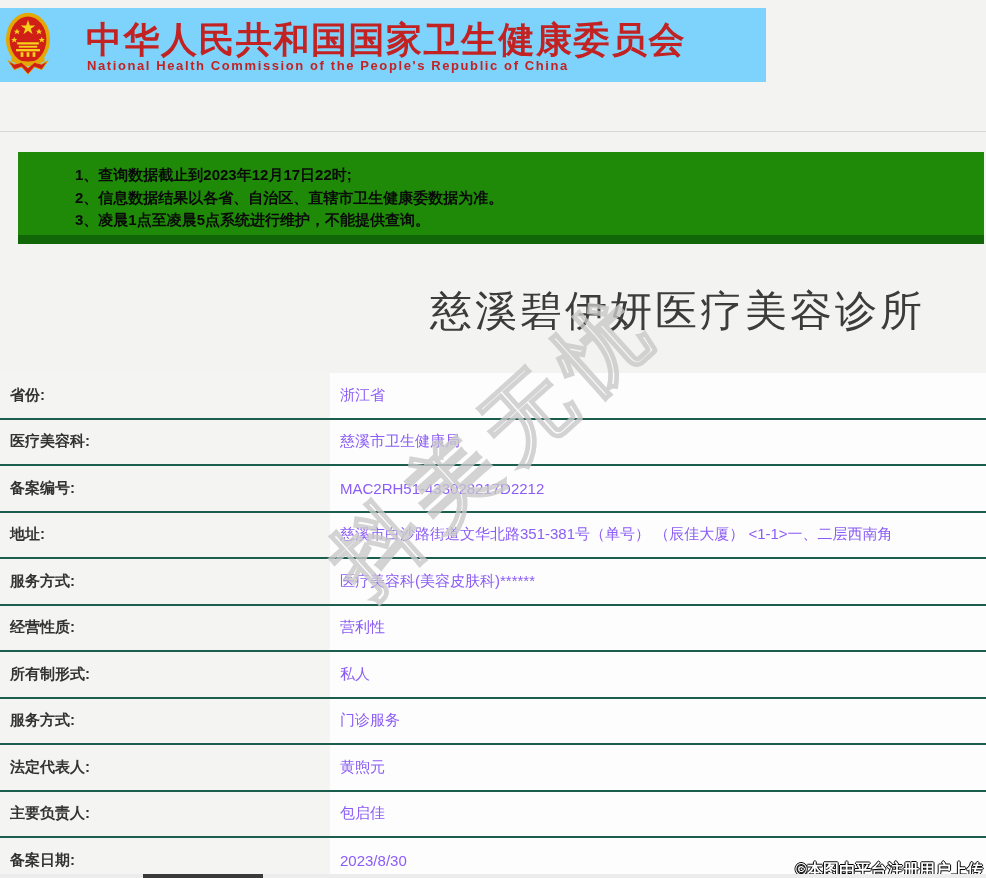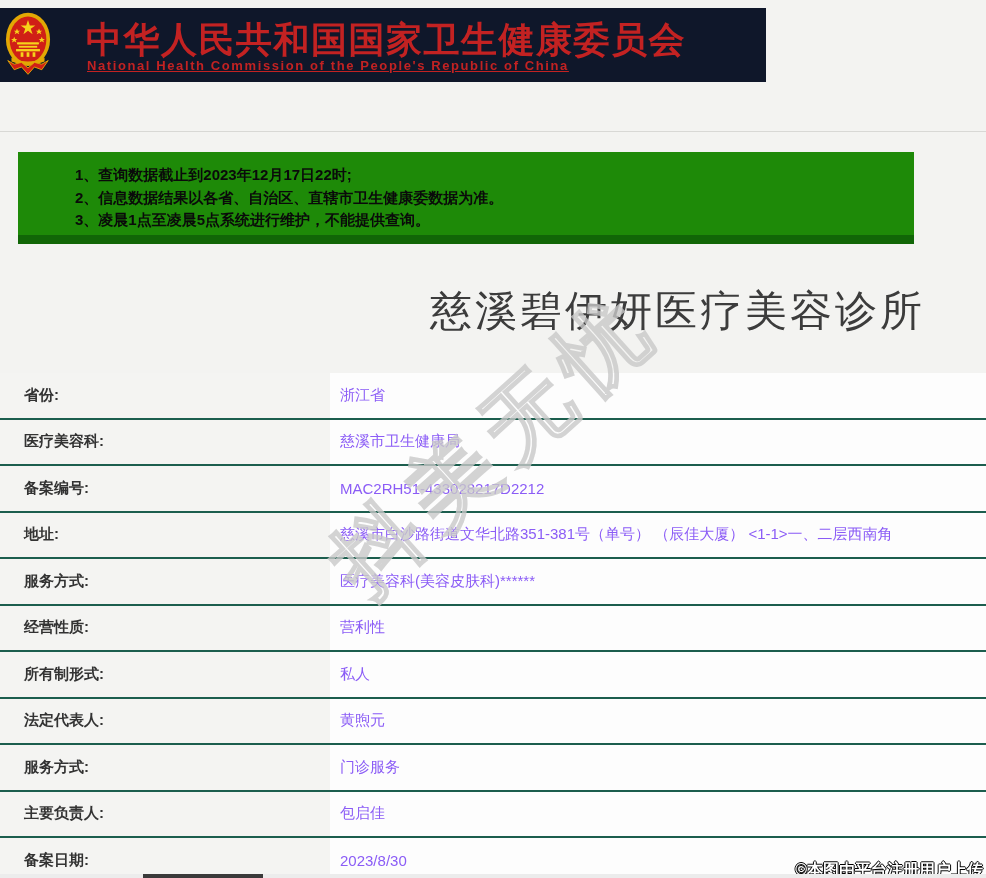--- a/index.html
+++ b/index.html
@@ -5,40 +5,40 @@
   * { margin:0; padding:0; box-sizing:border-box; }
   html,body { background:#e9e9e7; }
   body { font-family:"Liberation Sans","DejaVu Sans",sans-serif; }
   #screen {
     position:relative; width:986px; height:878px; overflow:hidden;
     background:var(--page_bg,#f3f3f1); margin:0 auto;
   }
   
   .header-white {
     position:absolute; left:0; top:8px; width:766px; height:74px;
-    background:#0f172a;
+    background:#7dd3fc;
   }
   .emblem { position:absolute; left:5px; top:2px; width:46px; height:68px; }
   .hdr-cn {
     position:absolute; left:86px; top:8px;
     font-size:36px; font-weight:bold; letter-spacing:1.5px;
     color:var(--brand_red,#c32222); white-space:nowrap;
   }
   .hdr-en {
     position:absolute; left:87px; top:50px;
     font-size:13px; font-weight:bold; letter-spacing:1.6px;
-    color:var(--brand_red,#c32222); white-space:nowrap;text-decoration:underline;
+    color:var(--brand_red,#c32222); white-space:nowrap;
   }
   .hdr-divider {
     position:absolute; left:0; top:131px; width:986px; height:1px;
     background:#d8d8d5;
   }
   
   .notice {
-    position:absolute; left:18px; top:152px; width:896px; height:92px;
+    position:absolute; left:18px; top:152px; width:966px; height:92px;
     background:var(--notice_green,#1e8a08);
     border-bottom:9px solid var(--notice_green_dark,#116607);
     padding:12px 10px 0 57px;
   }
   .notice-line {
     font-size:15px; font-weight:600; color:#0a0a0a;
     line-height:22.5px; white-space:nowrap;
   }
   
   .page-title {
@@ -57,21 +57,21 @@
     pointer-events:none; z-index:5;
   }
   
   .record-table { position:absolute; left:0; top:373px; width:986px; z-index:2; }
   .row {
     display:flex; height:46.5px;
     border-bottom:2px solid var(--table_border,#1c5e4e);
   }
   .cell-label {
     width:330px; background:#f4f4f2; display:flex; align-items:center;
-    padding-left:24px; font-size:15px; font-weight:bold; color:#333;
+    padding-left:10px; font-size:15px; font-weight:bold; color:#333;
   }
   .cell-value {
     flex:1; background:#fdfdfd; display:flex; align-items:center;
     padding-left:10px; font-size:15px; color:#8b5cf6; white-space:nowrap;
     overflow:hidden;
   }
   
   .wm-footer {
     position:absolute; right:3px; top:860px; z-index:8;
     font-size:16px; font-weight:bold; color:#ffffff;
@@ -150,26 +150,26 @@
     </div>
     <div class="row">
       <div class="cell-label">经营性质:</div>
       <div class="cell-value">营利性</div>
     </div>
     <div class="row">
       <div class="cell-label">所有制形式:</div>
       <div class="cell-value">私人</div>
     </div>
     <div class="row">
+      <div class="cell-label">服务方式:</div>
+      <div class="cell-value">门诊服务</div>
+    </div>
+    <div class="row">
       <div class="cell-label">法定代表人:</div>
       <div class="cell-value">黄煦元</div>
-    </div>
-    <div class="row">
-      <div class="cell-label">服务方式:</div>
-      <div class="cell-value">门诊服务</div>
     </div>
     <div class="row">
       <div class="cell-label">主要负责人:</div>
       <div class="cell-value">包启佳</div>
     </div>
     <div class="row">
       <div class="cell-label">备案日期:</div>
       <div class="cell-value">2023/8/30</div>
     </div>
   </div>

